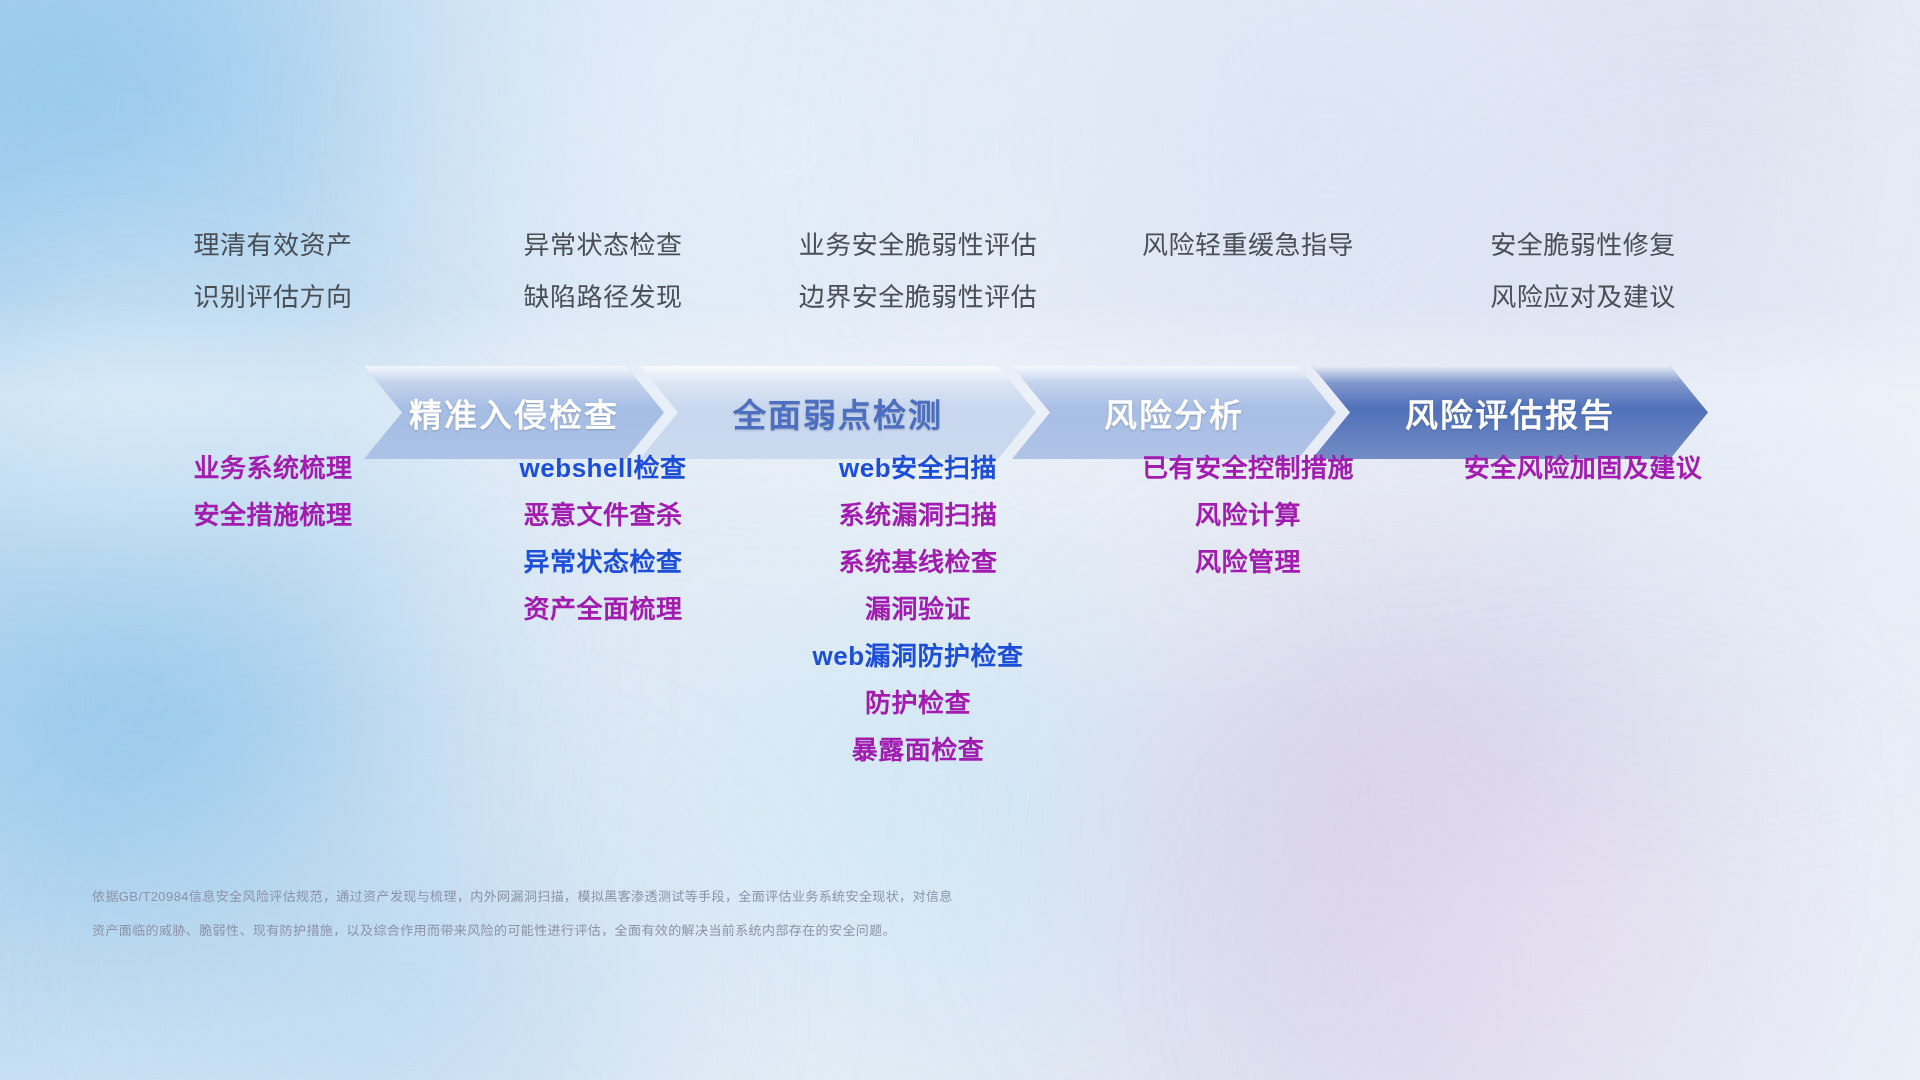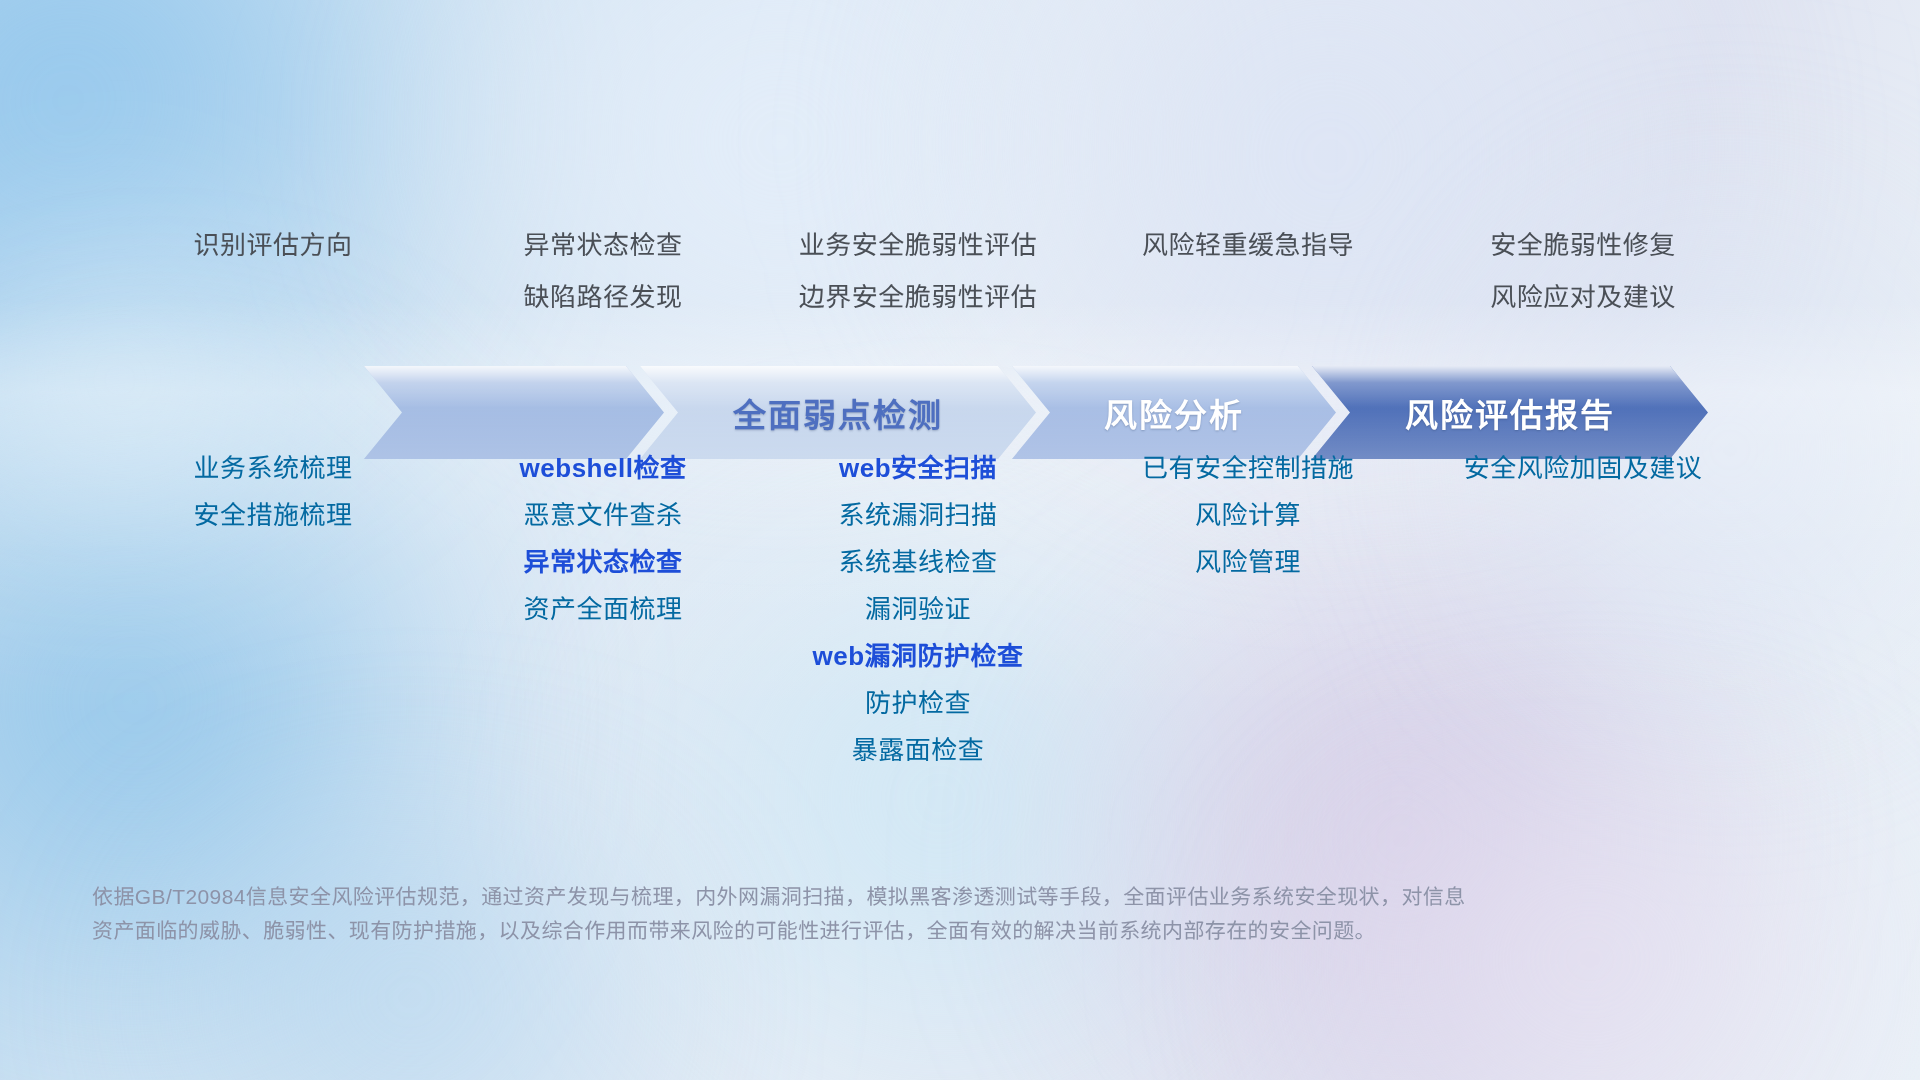--- a/index.html
+++ b/index.html
@@ -103,29 +103,29 @@
   .fill-pale{background:linear-gradient(180deg,#d4e0f1 0%,#c6d6ed 55%,#bdd0ea 100%);}
   .fill-soft{background:linear-gradient(180deg,#b6cbea 0%,#a6bce4 55%,#9ab3e0 100%);}
 
   .t-white{color:#ffffff;}
   .t-blue {color:#4e6fc0;text-shadow:0 1px 1px rgba(255,255,255,.65);}
 
   
   #bottom-row{top:455px;padding-left:88px;align-items:flex-start;}
   .botlist{display:flex;flex-direction:column;gap:21px;padding-top:0;}
   .bot-item{
-    font-size:26px;color:#0369a1;letter-spacing:.5px;line-height:1;
-    white-space:nowrap;font-weight:400;
+    font-size:26px;color:#a21caf;letter-spacing:.5px;line-height:1;
+    white-space:nowrap;font-weight:700;
   }
   .bot-item.strong{font-weight:bold;color:#1d4ed8;}
 
   
   #footer{
     position:absolute;left:92px;top:880px;width:1520px;
-    font-size:21px;line-height:34px;color:#8d93a8;letter-spacing:.4px;
+    font-size:13px;line-height:34px;color:#8d93a8;letter-spacing:.4px;
   }
   #footer p{margin:0;}
 </style>
 </head>
 <body>
 
 <div id="bg">
   <div class="bgbase"></div>
   <div class="blob b1"></div>
   <div class="blob b2"></div>
@@ -139,20 +139,21 @@
   <div class="blob b10"></div>
   <div class="sheen"></div>
 </div>
 
 <div id="stage">
 
   <div class="row" id="top-row">
 
     <div class="col c1">
       <div class="toplist">
+        <div class="top-item">理清有效资产</div>
         <div class="top-item">识别评估方向</div>
       </div>
     </div>
 
     <div class="col c2">
       <div class="toplist">
         <div class="top-item">异常状态检查</div>
         <div class="top-item">缺陷路径发现</div>
       </div>
     </div>
@@ -179,20 +180,21 @@
 
   </div>
 
   <div id="band">
 
 
     <div class="chev" id="chev-2">
       <div class="halo"></div>
       <div class="plate fill-mid"></div>
       <div class="edge"></div>
+      <span class="lbl t-white">精准入侵检查</span>
     </div>
 
     <div class="chev" id="chev-3">
       <div class="halo"></div>
       <div class="plate fill-pale"></div>
       <div class="edge"></div>
       <span class="lbl t-blue">全面弱点检测</span>
     </div>
 
     <div class="chev" id="chev-4">

